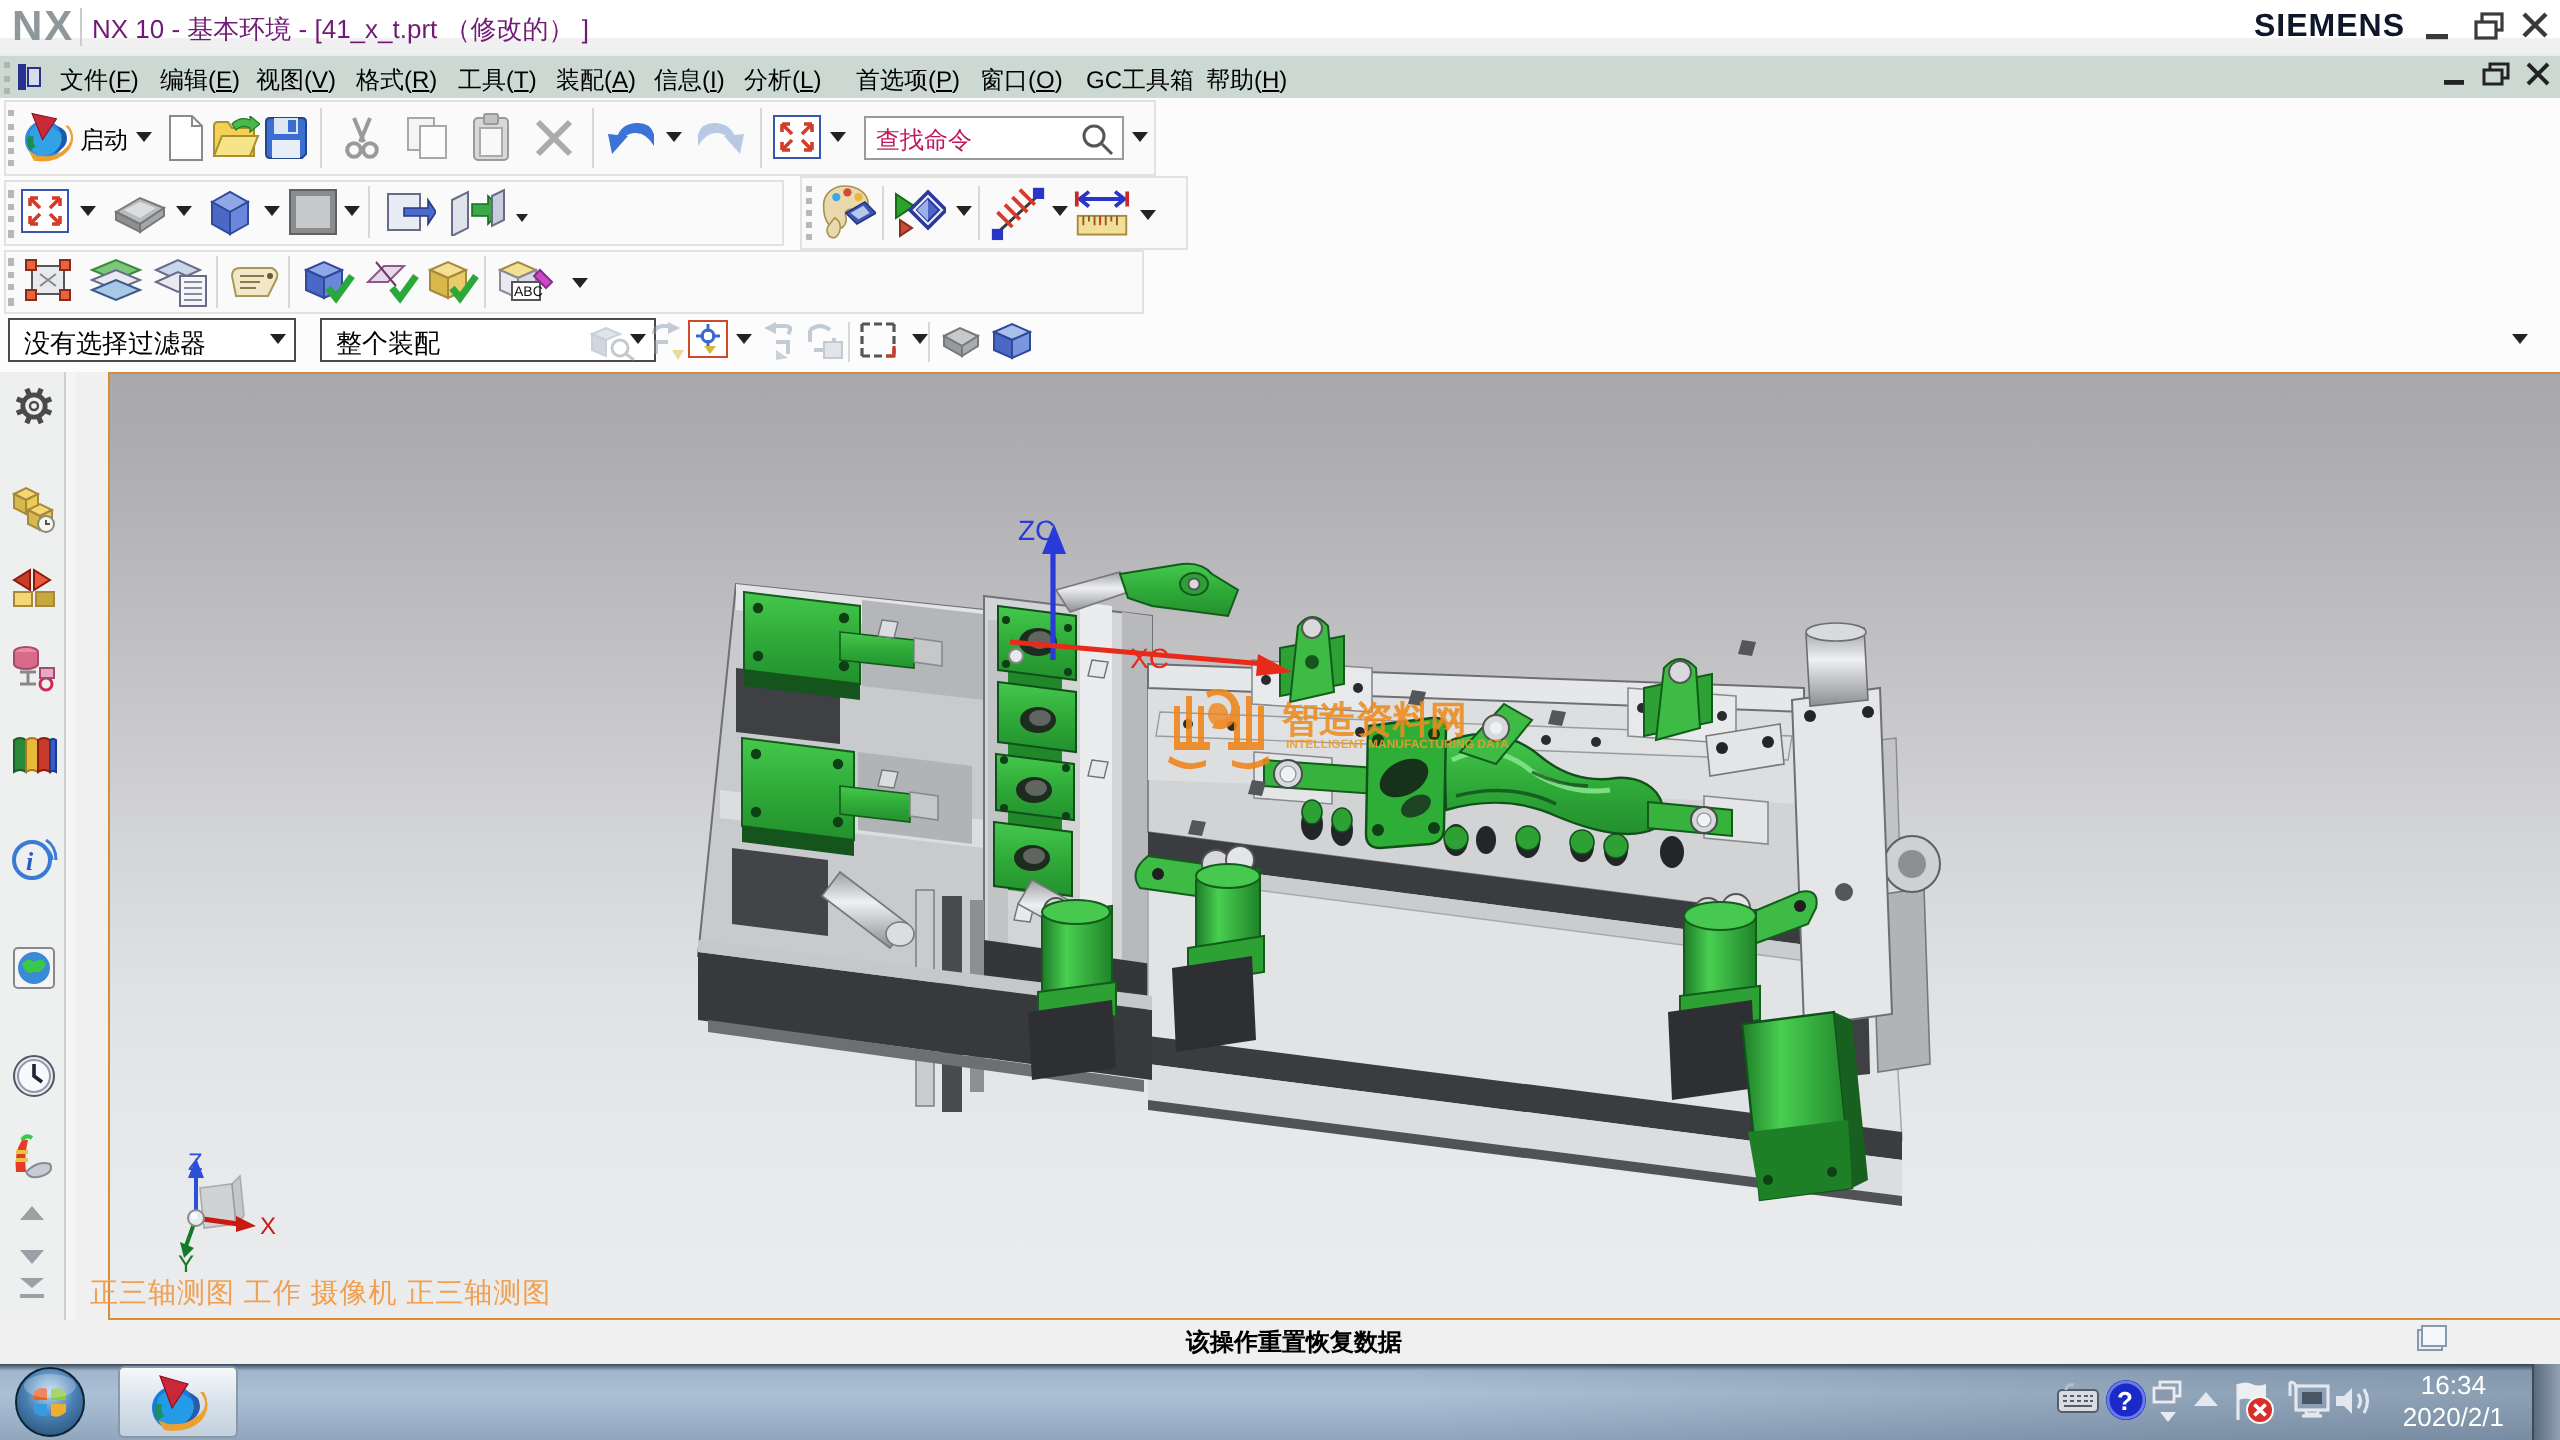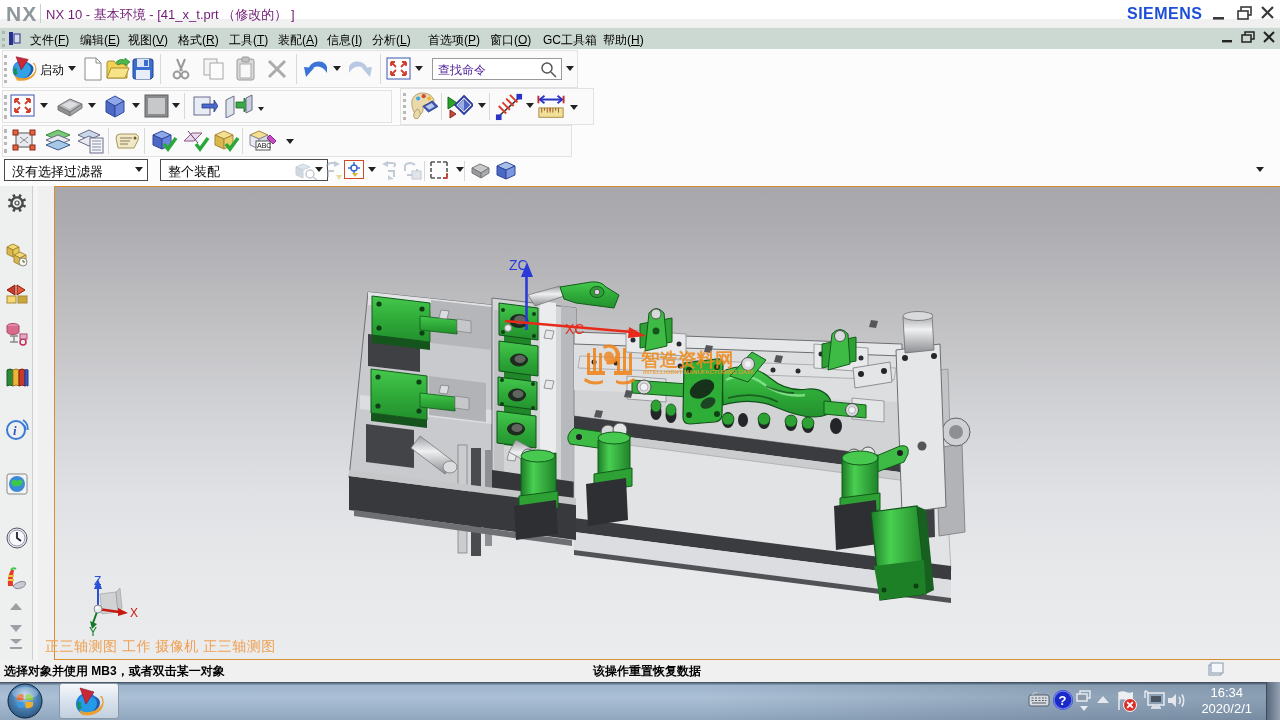--- a/index.html
+++ b/index.html
@@ -2,21 +2,21 @@
 <html><head><meta charset="utf-8">
 <style>
 *{margin:0;padding:0;box-sizing:border-box}
 html,body{width:1280px;height:720px;overflow:hidden;font-family:"Liberation Sans",sans-serif;}
 #app{position:relative;width:1280px;height:720px;background:#f0f0f0;}
 .abs{position:absolute}
 
 #titlebar{left:0;top:0;width:1280px;height:19px;background:#fff;text-align:center;}
 #nxlogo{left:6px;top:2px;font-weight:bold;font-size:21px;color:#8e979b;letter-spacing:1px;}
 #titletext{left:46px;top:6px;font-size:13px;color:#701a75;}
-#siemens{left:1127px;top:5px;color:#1d4ed8;font-weight:bold;font-size:16px;letter-spacing:0.5px;}
+#siemens{left:1127px;top:5px;color:#0f172a;font-weight:bold;font-size:16px;letter-spacing:0.5px;}
 
 #menubar{left:0;top:27px;width:1280px;height:22px;background:#ccd8d2;border-top:1px solid #e8eeeb;}
 #menubar .mi{position:absolute;top:4px;font-size:12px;color:#000;white-space:nowrap}
 
 #toolzone{left:0;top:49px;width:1280px;height:137px;background:#fcfcfc;}
 .tpanel{position:absolute;background:#fafafa;border:1px solid #e2e2e2;}
 .grip{position:absolute;width:3px;border-left:3px dotted #b8b8b8;}
 .tsep{position:absolute;width:1px;background:#d8d8d8;}
 .darr{position:absolute;width:0;height:0;border-left:4px solid transparent;border-right:4px solid transparent;border-top:5px solid #222;}
 .ticon{position:absolute;}
@@ -142,21 +142,21 @@
         <path d="M21 13 Q19 5 11 4.5 Q4 4 2 10 L2 16 Q6 9 12 9.5 Q17 10 18 14 Z" fill="#b9c9e4"></path>
         <polygon points="25,10 15,11 23,20" fill="#b9c9e4"></polygon>
       </svg>
     <div class="tsep" style="left:380px;top:5px;height:30px"></div>
     <svg class="ticon" style="left:386px;top:8px" width="25" height="24">
         <rect x="1" y="1" width="23" height="21" fill="#fff" stroke="#3a55b0"></rect>
         <path d="M10 10 L5 5 M5 5 h4 M5 5 v4 M15 10 L20 5 M20 5 h-4 M20 5 v4 M10 13 L5 18 M5 18 h4 M5 18 v-4 M15 13 L20 18 M20 18 h-4 M20 18 v-4" stroke="#d43c2a" stroke-width="1.8" fill="none"></path>
       </svg>
     <div class="darr" style="left:415px;top:17px"></div>
     <div class="abs" style="left:432px;top:9px;width:130px;height:22px;background:#fff;border:1px solid #9a9a9a"></div>
-    <div class="abs" style="left:438px;top:13px;font-size:12px;color:#4c1d95">查找命令</div>
+    <div class="abs" style="left:438px;top:13px;font-size:12px;color:#be185d">查找命令</div>
     <svg class="ticon" style="left:540px;top:12px" width="18" height="18">
         <circle cx="7" cy="7" r="5" fill="none" stroke="#555" stroke-width="1.5"></circle>
         <path d="M11 11 L16 16" stroke="#555" stroke-width="1.5"></path>
       </svg>
     <div class="darr" style="left:566px;top:17px"></div>
 
     <div class="tpanel" style="left:2px;top:41px;width:390px;height:33px"></div>
     <div class="tpanel" style="left:400px;top:39px;width:194px;height:37px"></div>
     <div class="grip" style="left:4px;top:46px;height:24px"></div>
     <svg class="ticon" style="left:10px;top:45px" width="25" height="24">
@@ -686,21 +686,20 @@
     <polygon points="1,46 3,54 8,49" fill="#157a28"></polygon>
     <circle cx="9" cy="34" r="4" fill="#e8e9eb" stroke="#8a8b8e"></circle>
     <circle cx="8" cy="33" r="1.6" fill="#ffffff"></circle>
     <text x="5" y="10" font-size="12" fill="#2a50d8" font-family="Liberation Sans">Z</text>
     <text x="41" y="42" font-size="12" fill="#c81a10" font-family="Liberation Sans">X</text>
     <text x="0" y="61" font-size="12" fill="#157a28" font-family="Liberation Sans">Y</text>
   </svg>
   </div>
   <div class="abs" id="viewtext">正三轴测图 工作 摄像机 正三轴测图</div>
   <div class="abs" id="statusbar">
-    <div style="left:4px">选择对象并使用 MB3，或者双击某一对象</div>
     <div style="left:593px">该操作重置恢复数据</div>
     <div style="left:1208px;top:2px"><svg width="16" height="16">
           <rect x="1" y="3" width="12" height="10" fill="#e8eef5" stroke="#8899aa"></rect>
           <rect x="3" y="1" width="12" height="10" fill="#f4f7fb" stroke="#8899aa"></rect>
         </svg></div>
   </div>
   <div class="abs" id="taskbar">
     <svg class="abs" style="left:7px;top:1px" width="36" height="36" viewBox="0 0 36 36">
       <defs>
           <radialGradient id="orb" cx="0.5" cy="0.35" r="0.8">

